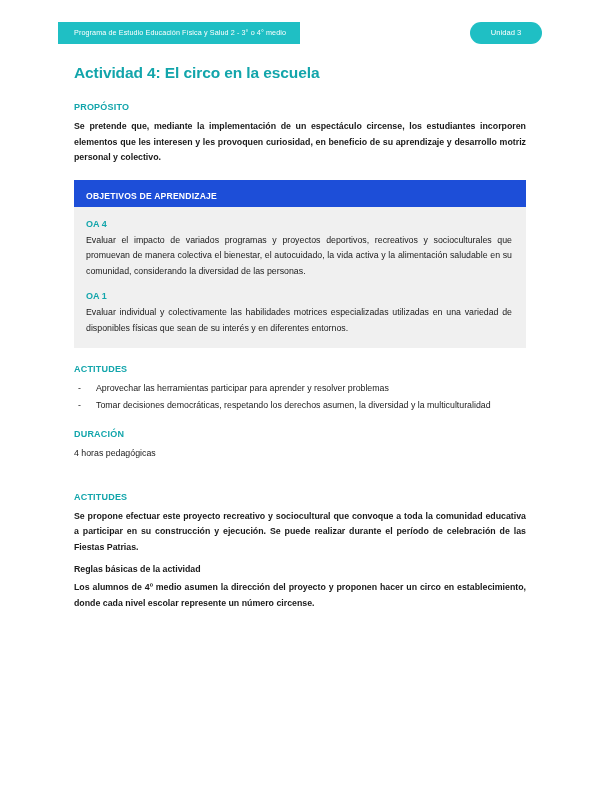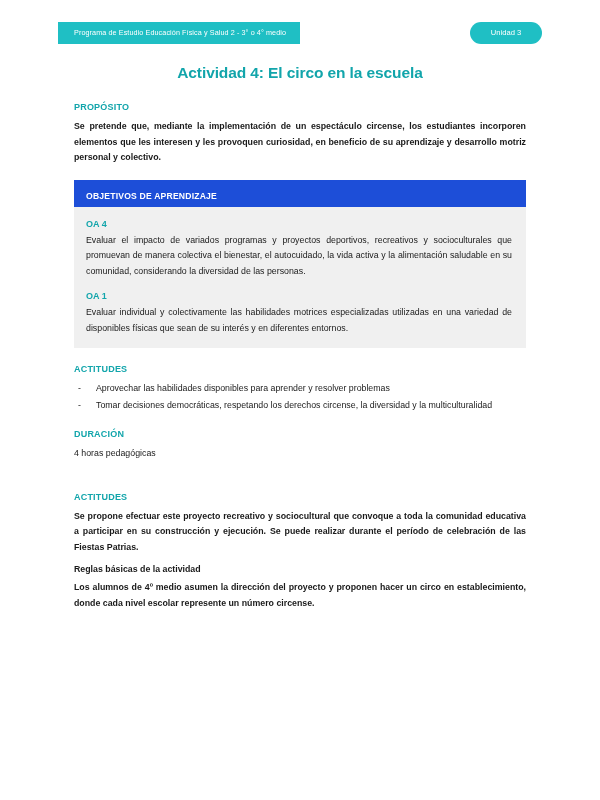--- a/index.html
+++ b/index.html
@@ -56,21 +56,20 @@
   }
   
   .content {
     position: absolute;
     left: 74px;
     top: 64px;
     width: 452px;
   }
   h1.title {
     margin: 0 0 20px 0;
-    text-align: center;
     color: #12a5ab;
     font-size: 15.5px;
     font-weight: bold;
     letter-spacing: -0.1px;
   }
   .section-label {
     color: #12a5ab;
     font-size: 9px;
     font-weight: bold;
     letter-spacing: 0.2px;
@@ -192,22 +191,22 @@
       <div class="oa-header">OBJETIVOS DE APRENDIZAJE</div>
       <div class="oa-code">OA 4</div>
       <div class="oa-text">Evaluar el impacto de variados programas y proyectos deportivos, recreativos y socioculturales que promuevan de manera colectiva el bienestar, el autocuidado, la vida activa y la alimentación saludable en su comunidad, considerando la diversidad de las personas.</div>
       <div class="oa-code">OA 1</div>
       <div class="oa-text">Evaluar individual y colectivamente las habilidades motrices especializadas utilizadas en una variedad de disponibles físicas que sean de su interés y en diferentes entornos.</div>
     </div>
 
     <div class="block">
       <div class="section-label">ACTITUDES</div>
       <ul class="dash-list">
-        <li>Aprovechar las habilidades disponibles para aprender y resolver problemas</li>
-        <li>Tomar decisiones democráticas, respetando los derechos circense, la diversidad y la multiculturalidad</li>
+        <li>Aprovechar las herramientas participar para aprender y resolver problemas</li>
+        <li>Tomar decisiones democráticas, respetando los derechos asumen, la diversidad y la multiculturalidad</li>
       </ul>
     </div>
 
     <div class="block">
       <div class="section-label">DURACIÓN</div>
       <div class="plain-line">4 horas pedagógicas</div>
     </div>
 
     <div class="dev-block">
       <div class="section-label">ACTITUDES</div>

